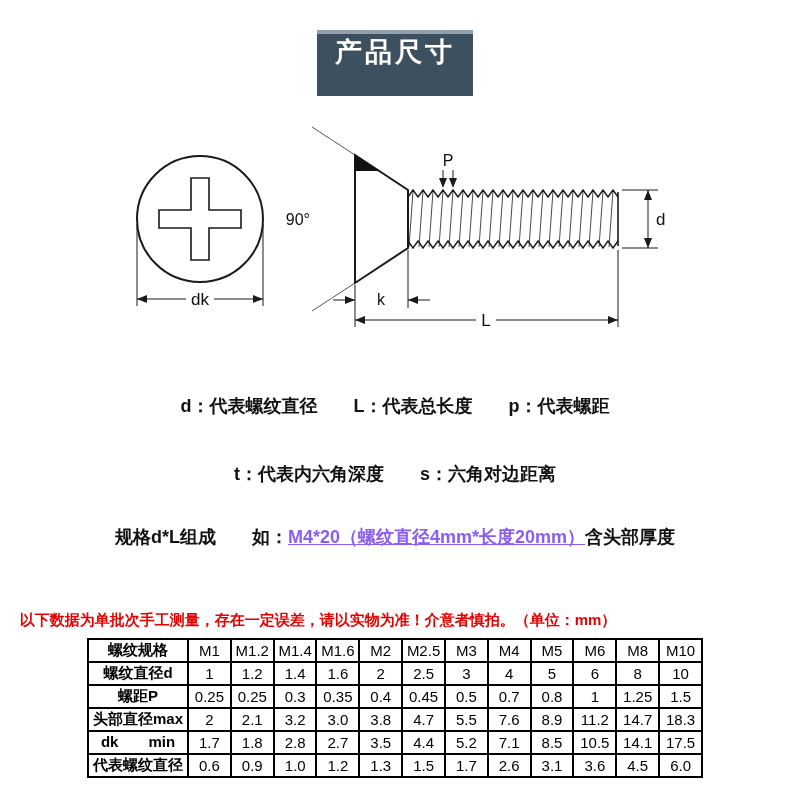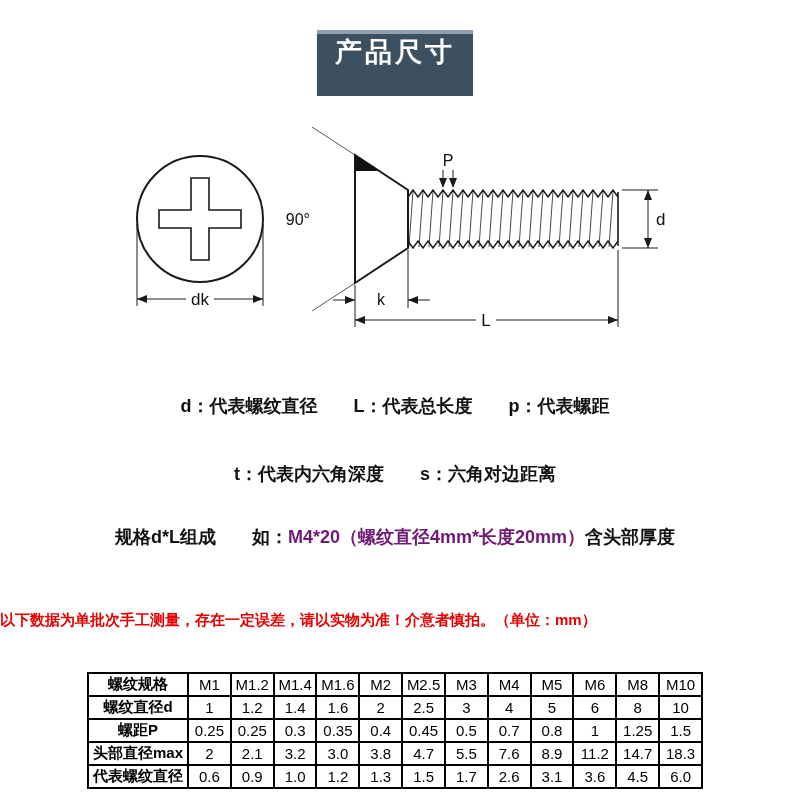--- a/index.html
+++ b/index.html
@@ -14,26 +14,26 @@
   }
   .header-box .title { color:#ffffff; font-size:27px; font-weight:700; letter-spacing:3px; }
 
   .drawing { position:absolute; left:0; top:122px; width:790px; height:230px; }
   svg text { font-family:"Liberation Sans",sans-serif; fill:#111111; }
 
   .note { position:absolute; left:0; width:790px; text-align:center; color:#111111; font-weight:700; white-space:pre-wrap; }
   .note-1 { top:394px; font-size:18px; }
   .note-2 { top:450px; font-size:18px;margin-top:12px; }
   .note-3 { top:525px; font-size:18px; }
-  .red { color:#701a75; }
-  .warning { position:absolute; left:0; top:611px; width:636px; text-align:left;
+  .red { color:#8b5cf6;text-decoration:underline; }
+  .warning { position:absolute; left:0; top:611px; width:636px; text-align:center;
              color:#e60000; font-size:15px; font-weight:700; }
 
   table.spec { position:absolute; left:87px; top:638px; width:616px;
-               border-collapse:collapse; table-layout:fixed; background:#ffffff;margin-top:34px; }
+               border-collapse:collapse; table-layout:fixed; background:#ffffff; }
   table.spec td { border:2px solid #000000; text-align:center; vertical-align:middle;
                   font-size:15px; height:23px; padding:0 1px; color:#000000; white-space:pre; }
   table.spec td.label-cell { font-weight:600; }
 </style>
 </head>
 <body>
 
 <div class="page">
 
   <div class="header-box">
@@ -166,20 +166,35 @@
           <td>3.8</td>
           <td>4.7</td>
           <td>5.5</td>
           <td>7.6</td>
           <td>8.9</td>
           <td>11.2</td>
           <td>14.7</td>
           <td>18.3</td>
         </tr>
         <tr>
+          <td class="label-cell">dk　　min</td>
+          <td>1.7</td>
+          <td>1.8</td>
+          <td>2.8</td>
+          <td>2.7</td>
+          <td>3.5</td>
+          <td>4.4</td>
+          <td>5.2</td>
+          <td>7.1</td>
+          <td>8.5</td>
+          <td>10.5</td>
+          <td>14.1</td>
+          <td>17.5</td>
+        </tr>
+        <tr>
           <td class="label-cell">代表螺纹直径</td>
           <td>0.6</td>
           <td>0.9</td>
           <td>1.0</td>
           <td>1.2</td>
           <td>1.3</td>
           <td>1.5</td>
           <td>1.7</td>
           <td>2.6</td>
           <td>3.1</td>

